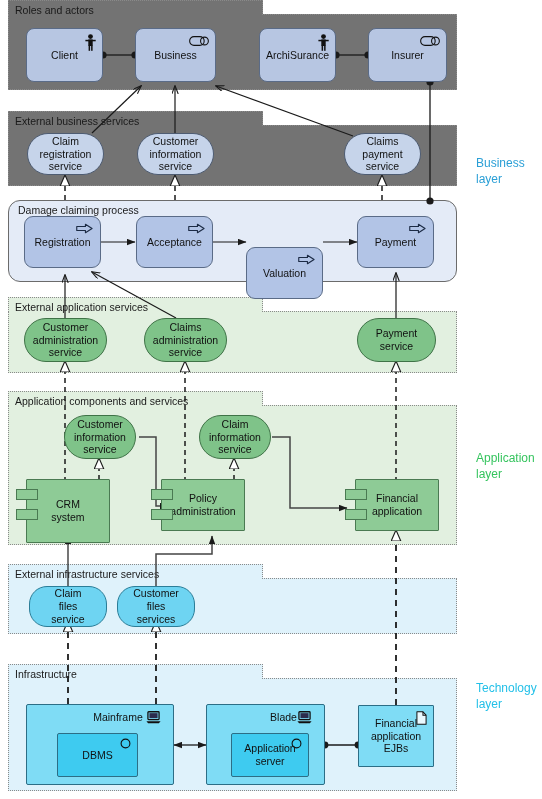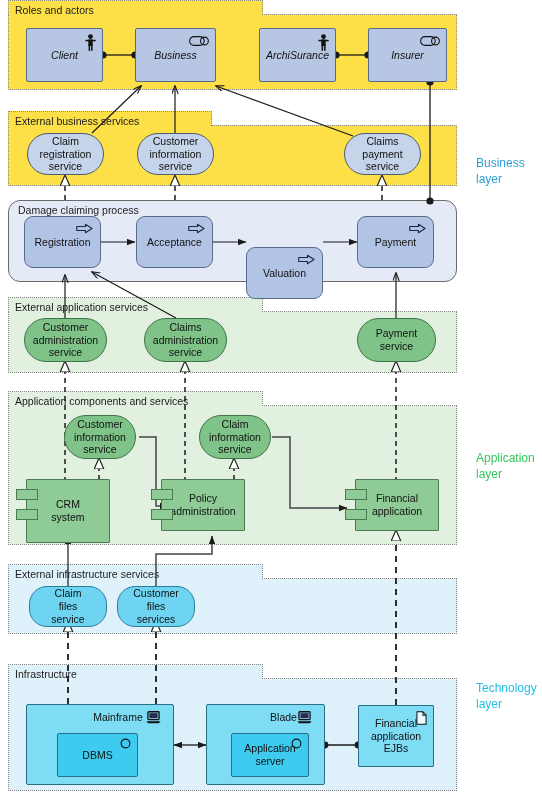--- a/index.html
+++ b/index.html
@@ -34,42 +34,41 @@
     position: absolute;
     box-sizing: border-box;
     border: 1px dotted #8a8a8a;
     border-bottom: none;
     font-size: 10.5px;
     color: #1a1a1a;
     line-height: 1;
     padding: 4px 6px 3px 6px;
     white-space: nowrap;
   }
-  .g-blue  { background: #fde047; }
+  .g-blue  { background: #737373; }
   .g-green { background: #e2f0e0; }
   .g-cyan  { background: #dff2fb; }
 
   
   .node {
     position: absolute;
     box-sizing: border-box;
     display: flex;
     align-items: center;
     justify-content: center;
     text-align: center;
     font-size: 10.5px;
     color: #111111;
     line-height: 1.22;
     padding: 2px 4px;
   }
   .actor, .role {
     background: #b7c6e2;
     border: 1.4px solid #5a6b87;
-    border-radius: 2px;
-    font-style: italic;
+    border-radius: 8px;
   }
   .process {
     background: #b2c4e6;
     border: 1.4px solid #5a6b87;
     border-radius: 9px;
   }
   .bservice {
     background: #c6d4ea;
     border: 1.4px solid #4e5c72;
     border-radius: 22px;
@@ -157,21 +156,21 @@
 </style>
 </head>
 <body>
 
 <div id="canvas">
 
   <div class="group g-blue" style="left:8px; top:14px; width:449px; height:76px;"></div>
   <div class="group-tab g-blue" style="left:8px; top:0px; width:255px; height:15px;">Roles and actors</div>
 
   <div class="group g-blue" style="left:8px; top:125px; width:449px; height:61px;"></div>
-  <div class="group-tab g-blue" style="left:8px; top:111px; width:204px; height:15px;">External business services</div>
+  <div class="group-tab g-blue" style="left:8px; top:111px; width:255px; height:15px;">External business services</div>
 
   <div style="position:absolute; left:8px; top:200px; width:449px; height:82px; box-sizing:border-box;
               background:#e4ebf7; border:1.2px solid #6b6b6b; border-radius:12px;"></div>
   <div class="group-tab" style="left:14px; top:201px; width:auto; background:transparent; border:none; padding:4px 0 0 4px;">Damage claiming process</div>
 
   <div class="group g-green" style="left:8px; top:311px; width:449px; height:62px;"></div>
   <div class="group-tab g-green" style="left:8px; top:297px; width:255px; height:15px;">External application services</div>
 
   <div class="group g-green" style="left:8px; top:405px; width:449px; height:140px;"></div>
   <div class="group-tab g-green" style="left:8px; top:391px; width:255px; height:15px;">Application components and services</div>

